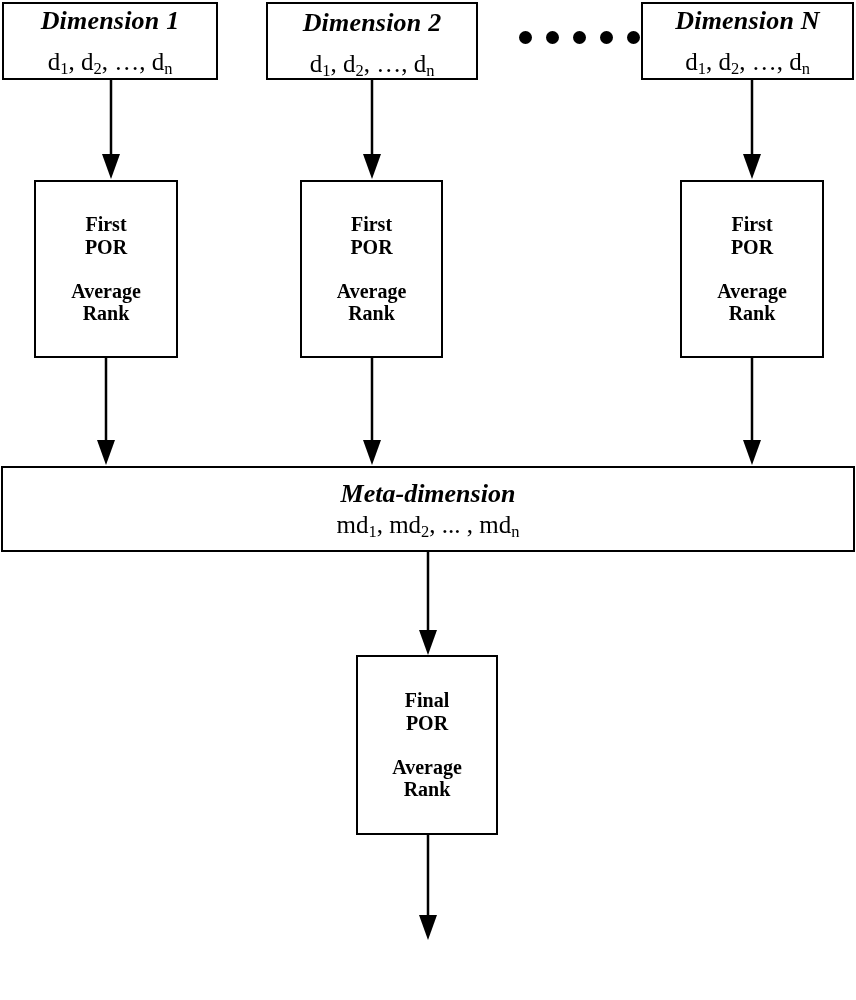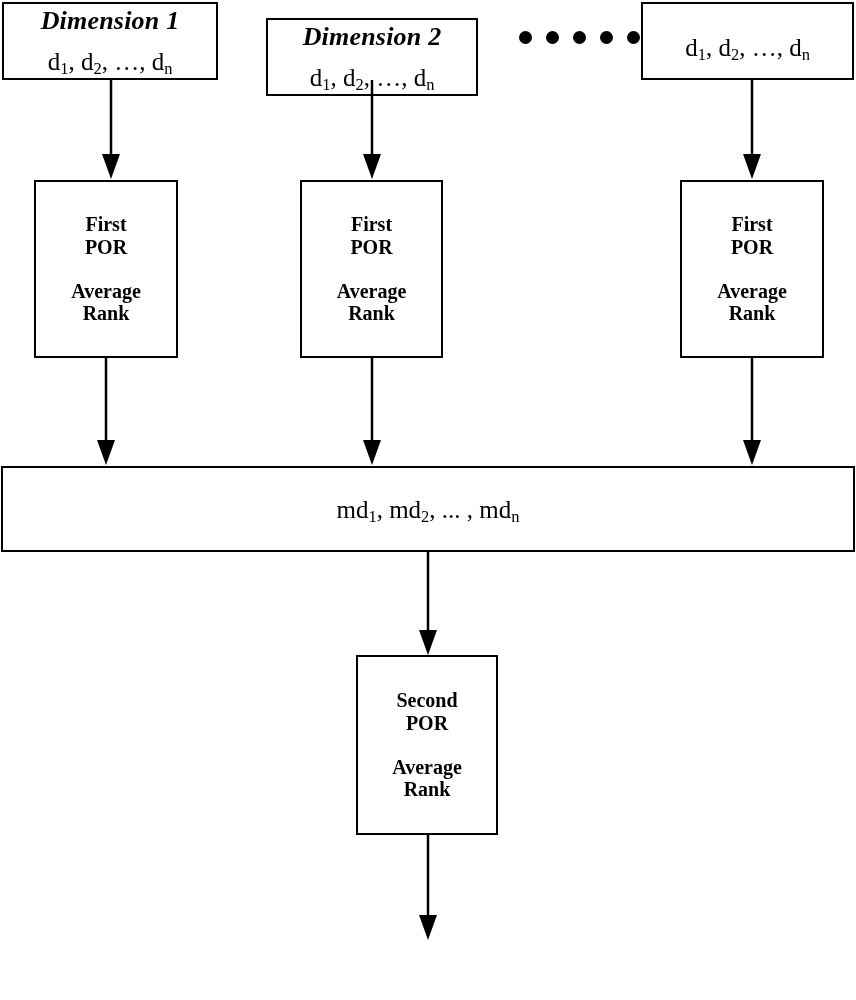--- a/index.html
+++ b/index.html
@@ -106,34 +106,35 @@
 </head>
 <body>
 
 <div id="diagram">
 
   <div class="box" style="left:2px; top:2px; width:216px; height:78px;">
     <div class="dim-title">Dimension 1</div>
     <div class="dim-items">d<sub>1</sub>, d<sub>2</sub>, …, d<sub>n</sub></div>
   </div>
 
-  <div class="box" style="left:266px; top:18px; width:212px; height:78px;">
+  <div class="box" style="left:266px; top:2px; width:212px; height:78px;justify-content:flex-end;">
     <div class="dim-title">Dimension 2</div>
     <div class="dim-items">d<sub>1</sub>, d<sub>2</sub>, …, d<sub>n</sub></div>
   </div>
 
   <div class="ellipsis-dots" style="left:519px; top:31px;">
     <span class="dot"></span>
     <span class="dot"></span>
     <span class="dot"></span>
     <span class="dot"></span>
     <span class="dot"></span>
   </div>
 
   <div class="box" style="left:641px; top:2px; width:213px; height:78px;">
+    <div class="dim-title">Dimension N</div>
     <div class="dim-items">d<sub>1</sub>, d<sub>2</sub>, …, d<sub>n</sub></div>
   </div>
 
   <div class="arrow" style="left:99px; top:80px;">
     <svg width="24" height="100" viewBox="0 0 24 100">
       <line x1="12" y1="0" x2="12" y2="80" stroke="#000" stroke-width="2.5"></line>
       <polygon points="12,99 3,74 21,74" fill="#000"></polygon>
     </svg>
   </div>
 
@@ -190,32 +191,33 @@
   </div>
 
   <div class="arrow" style="left:740px; top:358px;">
     <svg width="24" height="108" viewBox="0 0 24 108">
       <line x1="12" y1="0" x2="12" y2="87" stroke="#000" stroke-width="2.5"></line>
       <polygon points="12,107 3,82 21,82" fill="#000"></polygon>
     </svg>
   </div>
 
   <div class="box" style="left:1px; top:466px; width:854px; height:86px;">
+    <div class="meta-title">Meta-dimension</div>
     <div class="meta-items">md<sub>1</sub>, md<sub>2</sub>, ... , md<sub>n</sub></div>
   </div>
 
   <div class="arrow" style="left:416px; top:552px;">
     <svg width="24" height="104" viewBox="0 0 24 104">
       <line x1="12" y1="0" x2="12" y2="83" stroke="#000" stroke-width="2.5"></line>
       <polygon points="12,103 3,78 21,78" fill="#000"></polygon>
     </svg>
   </div>
 
   <div class="box" style="left:356px; top:655px; width:142px; height:180px;">
-    <div class="por-line">Second</div>
+    <div class="por-line">Final</div>
     <div class="por-line">POR</div>
     <div class="por-gap"></div>
     <div class="por-line">Average</div>
     <div class="por-line">Rank</div>
   </div>
 
   <div class="arrow" style="left:416px; top:835px;">
     <svg width="24" height="106" viewBox="0 0 24 106">
       <line x1="12" y1="0" x2="12" y2="85" stroke="#000" stroke-width="2.5"></line>
       <polygon points="12,105 3,80 21,80" fill="#000"></polygon>

